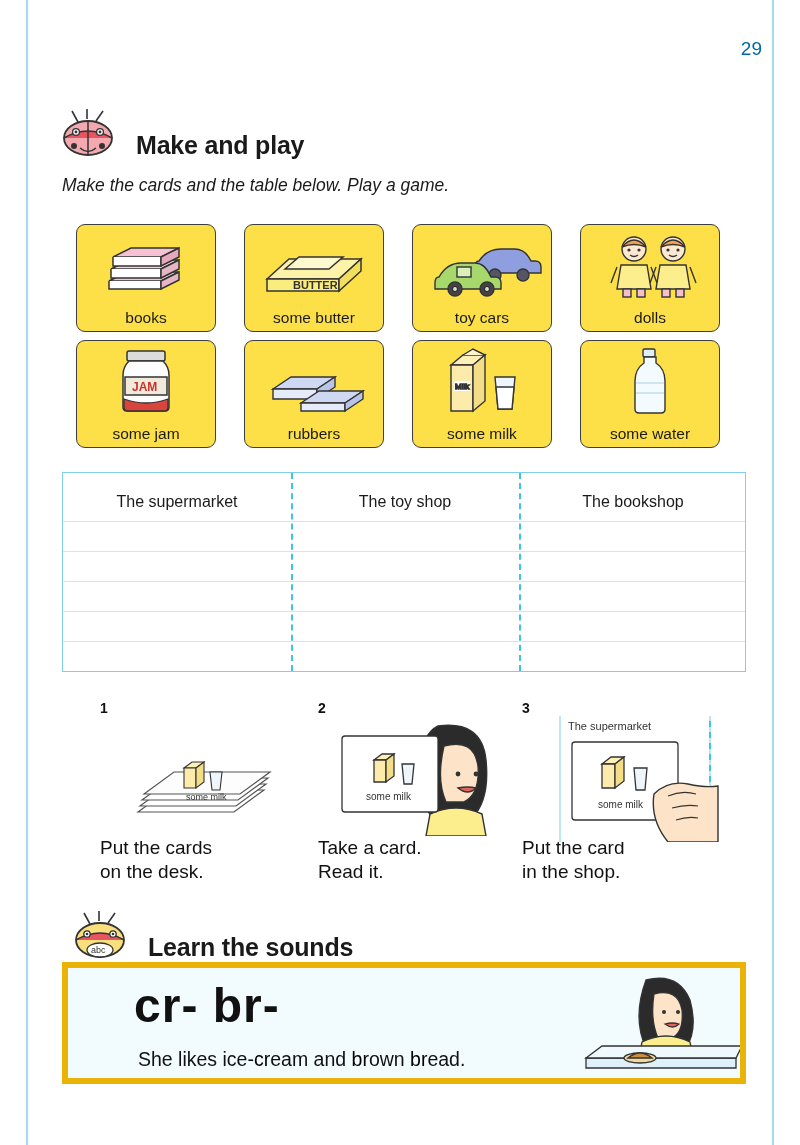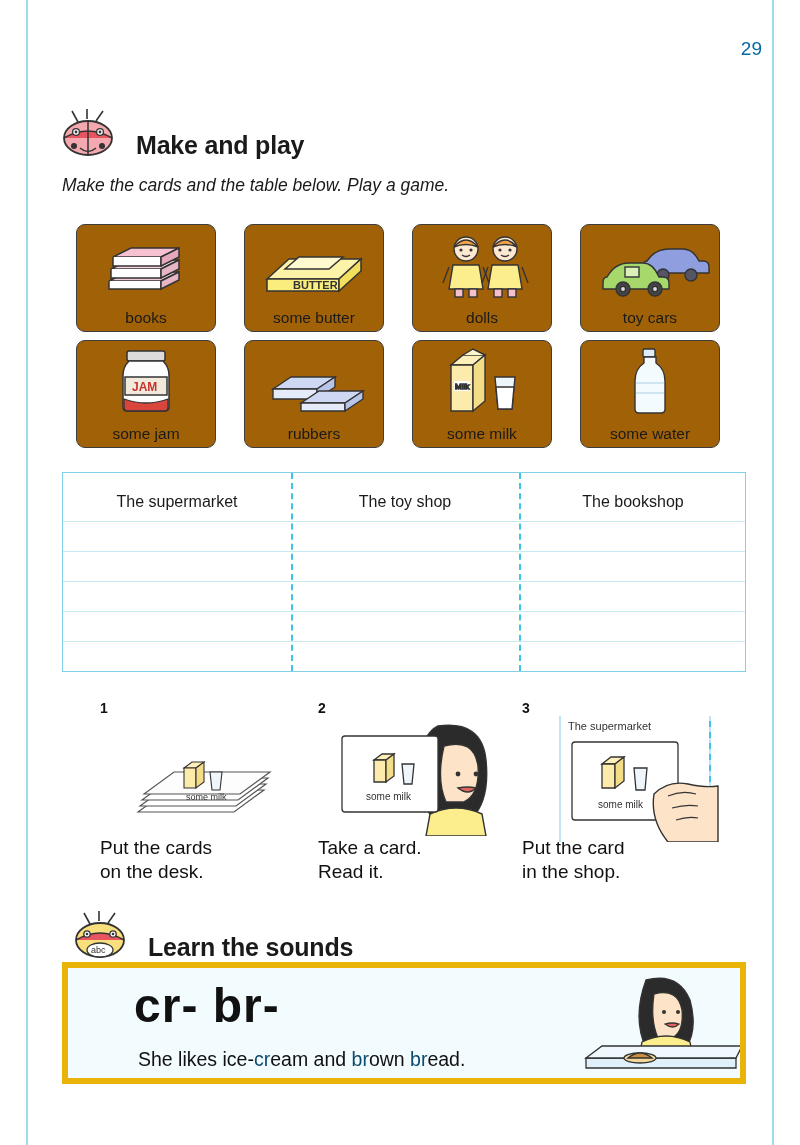--- a/index.html
+++ b/index.html
@@ -81,21 +81,21 @@
   .card-row {
     display: flex;
     gap: 28px;
     margin-bottom: 8px;
   }
   .card {
     width: 138px;
     height: 106px;
     border: 1.6px solid #3d3d3d;
     border-radius: 9px;
-    background: #a16207;
+    background: #fde047;
     position: relative;
     overflow: hidden;
   }
   .card .art {
     position: absolute;
     left: 0; top: 2px;
     width: 138px; height: 76px;
   }
   .card .caption {
     position: absolute;
@@ -168,21 +168,21 @@
     font-weight: bold;
     letter-spacing: 1px;
     color: #111;
   }
   .sounds .sentence {
     position: absolute;
     left: 70px; top: 80px;
     font-size: 19.5px;
     color: #111;
   }
-  .hl { color: #0c4a6e; }
+  .hl { color: #000000; }
 
   .pic-girl {
     position: absolute;
     left: 580px; top: 966px;
     width: 160px; height: 112px;
   }
 </style>
 </head>
 <body>
 
@@ -253,20 +253,39 @@
             <text x="48" y="62" font-family="Liberation Sans, sans-serif" font-size="11" font-weight="bold" fill="#333">BUTTER</text>
           </svg>
         </div>
         <div class="caption">some butter</div>
       </div>
 
       <div class="card">
         <div class="art">
           <svg viewBox="0 0 138 76" width="138" height="76">
             <g stroke="#333" stroke-width="1.4">
+              <path d="M66 34 q8 -12 22 -12 h14 q10 0 16 12 h4 q6 0 6 6 v6 h-66 v-6 q0 -6 4 -6z" fill="#8e9ede"></path>
+              <circle cx="82" cy="48" r="6" fill="#556"></circle>
+              <circle cx="110" cy="48" r="6" fill="#556"></circle>
+              <path d="M26 50 q8 -14 22 -14 h14 q10 0 16 14 h4 q6 0 6 6 v6 h-66 v-6 q0 -6 4 -6z" fill="#a7d86c"></path>
+              <rect x="44" y="40" width="14" height="10" fill="#d9f0b8"></rect>
+              <circle cx="42" cy="62" r="7" fill="#444"></circle>
+              <circle cx="74" cy="62" r="7" fill="#444"></circle>
+              <circle cx="42" cy="62" r="2.6" fill="#ddd"></circle>
+              <circle cx="74" cy="62" r="2.6" fill="#ddd"></circle>
+            </g>
+          </svg>
+        </div>
+        <div class="caption">toy cars</div>
+      </div>
+
+      <div class="card">
+        <div class="art">
+          <svg viewBox="0 0 138 76" width="138" height="76">
+            <g stroke="#333" stroke-width="1.4">
 
               <circle cx="53" cy="22" r="12" fill="#fde9d2"></circle>
               <path d="M41 20 q12 -14 24 0 q-12 -5 -24 0z" fill="#f4a24a"></path>
               <circle cx="48" cy="23" r="1.6" fill="#333" stroke="none"></circle>
               <circle cx="58" cy="23" r="1.6" fill="#333" stroke="none"></circle>
               <path d="M49 28 q4 3 8 0" fill="none"></path>
               <path d="M40 38 h26 l4 24 h-34 z" fill="#fcee8c"></path>
               <path d="M36 40 l-6 16 M70 40 l6 16" fill="none"></path>
               <rect x="42" y="62" width="8" height="8" fill="#f5c0cc"></rect>
               <rect x="56" y="62" width="8" height="8" fill="#f5c0cc"></rect>
@@ -277,39 +296,20 @@
               <circle cx="97" cy="23" r="1.6" fill="#333" stroke="none"></circle>
               <path d="M88 28 q4 3 8 0" fill="none"></path>
               <path d="M79 38 h26 l4 24 h-34 z" fill="#fcee8c"></path>
               <path d="M75 40 l-6 16 M109 40 l6 16" fill="none"></path>
               <rect x="81" y="62" width="8" height="8" fill="#f5c0cc"></rect>
               <rect x="95" y="62" width="8" height="8" fill="#f5c0cc"></rect>
             </g>
           </svg>
         </div>
         <div class="caption">dolls</div>
-      </div>
-
-      <div class="card">
-        <div class="art">
-          <svg viewBox="0 0 138 76" width="138" height="76">
-            <g stroke="#333" stroke-width="1.4">
-              <path d="M66 34 q8 -12 22 -12 h14 q10 0 16 12 h4 q6 0 6 6 v6 h-66 v-6 q0 -6 4 -6z" fill="#8e9ede"></path>
-              <circle cx="82" cy="48" r="6" fill="#556"></circle>
-              <circle cx="110" cy="48" r="6" fill="#556"></circle>
-              <path d="M26 50 q8 -14 22 -14 h14 q10 0 16 14 h4 q6 0 6 6 v6 h-66 v-6 q0 -6 4 -6z" fill="#a7d86c"></path>
-              <rect x="44" y="40" width="14" height="10" fill="#d9f0b8"></rect>
-              <circle cx="42" cy="62" r="7" fill="#444"></circle>
-              <circle cx="74" cy="62" r="7" fill="#444"></circle>
-              <circle cx="42" cy="62" r="2.6" fill="#ddd"></circle>
-              <circle cx="74" cy="62" r="2.6" fill="#ddd"></circle>
-            </g>
-          </svg>
-        </div>
-        <div class="caption">toy cars</div>
       </div>
 
     </div>
 
     <div class="card-row">
 
       <div class="card">
         <div class="art">
           <svg viewBox="0 0 138 76" width="138" height="76">
             <g stroke="#333" stroke-width="1.5">

